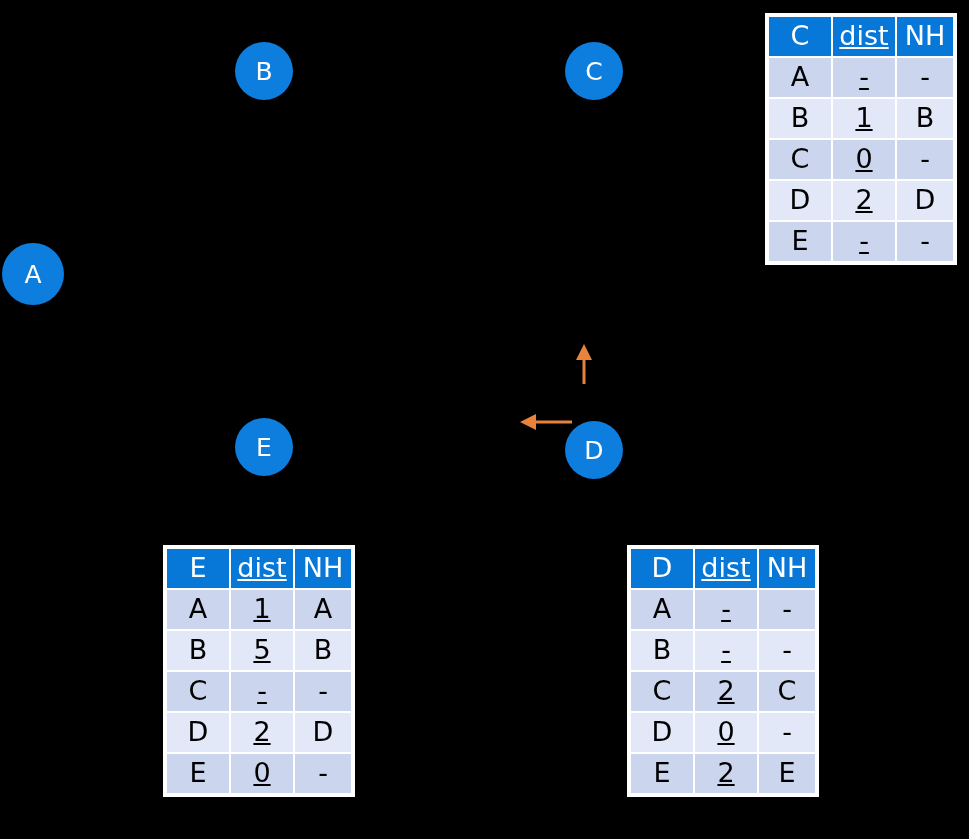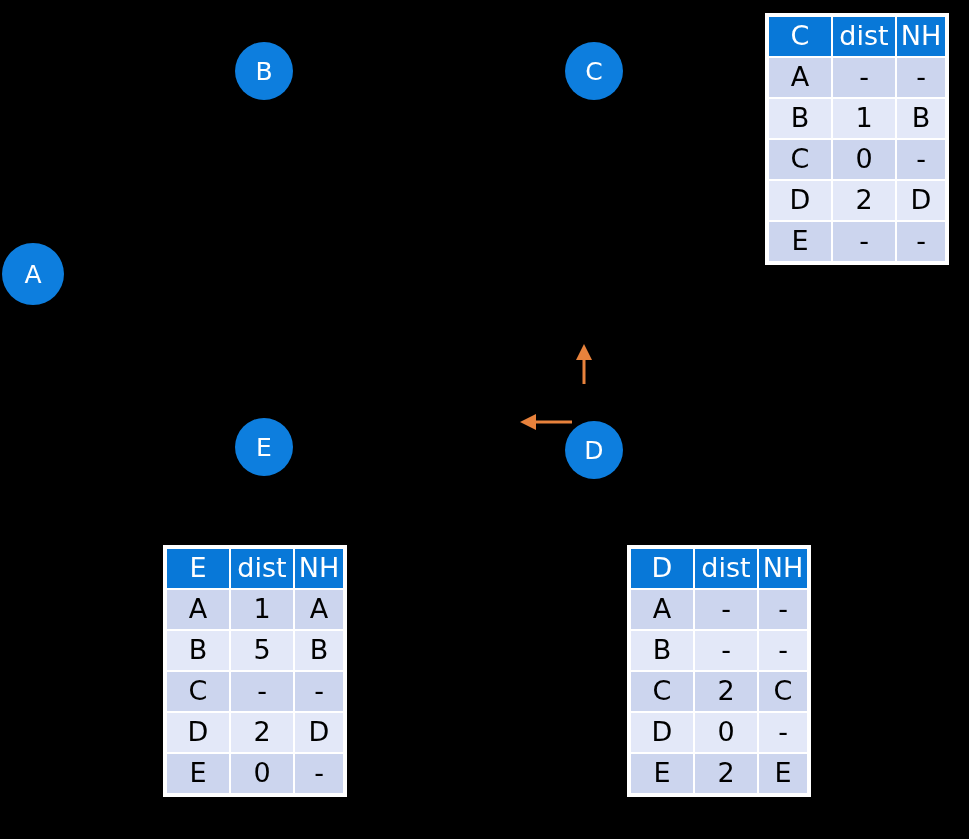--- a/index.html
+++ b/index.html
@@ -70,22 +70,22 @@
     text-align: center;
     color: #000000;
     font-weight: 400;
     padding: 5px 0 7px 0;
     font-size: 27px;
   }
   .rtable tr.odd td  { background: #ccd5ee; }
   .rtable tr.even td { background: #e3e8f8; }
 
   .col-node { width: 62px; }
-  .col-dist { width: 62px; }
-  .col-nh   { width: 48px; }
+  .col-dist { width: 62px; text-decoration: underline; }
+  .col-nh   { width: 56px; }
 </style>
 </head>
 <body>
 
 <div id="canvas">
 
   <div id="nodes-layer">
       <div class="node" style="left: 2px; top: 243px; width: 62px; height: 62px; background: rgb(13, 126, 222); color: rgb(255, 255, 255);">A</div>
       <div class="node" style="left: 235px; top: 42px; width: 58px; height: 58px; background: rgb(13, 126, 222); color: rgb(255, 255, 255);">B</div>
       <div class="node" style="left: 565px; top: 42px; width: 58px; height: 58px; background: rgb(13, 126, 222); color: rgb(255, 255, 255);">C</div>

